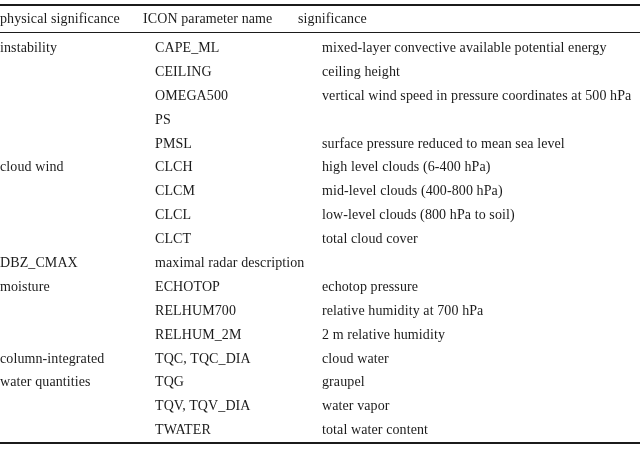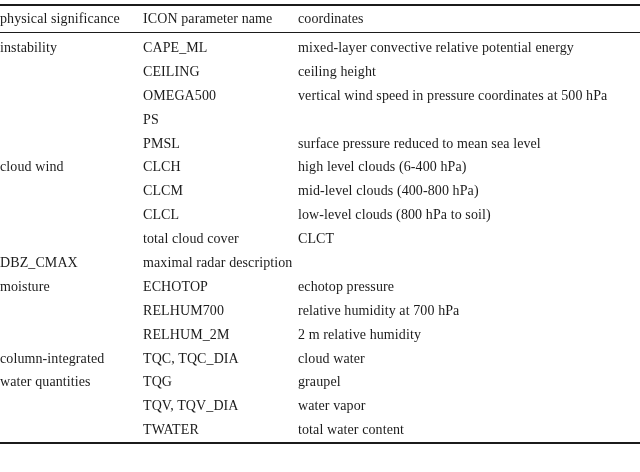--- a/index.html
+++ b/index.html
@@ -26,43 +26,43 @@
   .rule-thin  { height: 1px; }
   .grid-row {
     display: grid;
     grid-template-columns: 143px 155px 1fr;
     align-items: center;
     font-size: 14px;
     letter-spacing: 0.1px;
   }
   .header-row { height: 26px; }
   .tbody { padding-top: 3px; }
-  .body-row { height: 23.9px; }
+  .body-row { height: 23.9px; gap: 12px; }
   .cell {
     white-space: nowrap;
     overflow: visible;
     line-height: 1;
   }
 </style>
 </head>
 <body>
 
 <div class="table">
   <div class="rule rule-thick"></div>
   <div class="grid-row header-row">
     <div class="cell">physical significance</div>
     <div class="cell">ICON parameter name</div>
-    <div class="cell">coordinates</div>
+    <div class="cell">significance</div>
   </div>
   <div class="rule rule-thin"></div>
   <div class="tbody" id="tbody">
   <div class="grid-row body-row">
     <div class="cell cat">instability</div>
     <div class="cell param">CAPE_ML</div>
-    <div class="cell desc">mixed-layer convective relative potential energy</div>
+    <div class="cell desc">mixed-layer convective available potential energy</div>
   </div>
 
   <div class="grid-row body-row">
     <div class="cell cat"></div>
     <div class="cell param">CEILING</div>
     <div class="cell desc">ceiling height</div>
   </div>
 
   <div class="grid-row body-row">
     <div class="cell cat"></div>
@@ -94,22 +94,22 @@
   </div>
 
   <div class="grid-row body-row">
     <div class="cell cat"></div>
     <div class="cell param">CLCL</div>
     <div class="cell desc">low-level clouds (800 hPa to soil)</div>
   </div>
 
   <div class="grid-row body-row">
     <div class="cell cat"></div>
+    <div class="cell param">CLCT</div>
     <div class="cell desc">total cloud cover</div>
-    <div class="cell param">CLCT</div>
   </div>
 
   <div class="grid-row body-row">
     <div class="cell param">DBZ_CMAX</div>
     <div class="cell desc">maximal radar description</div>
   </div>
 
   <div class="grid-row body-row">
     <div class="cell cat">moisture</div>
     <div class="cell param">ECHOTOP</div>

